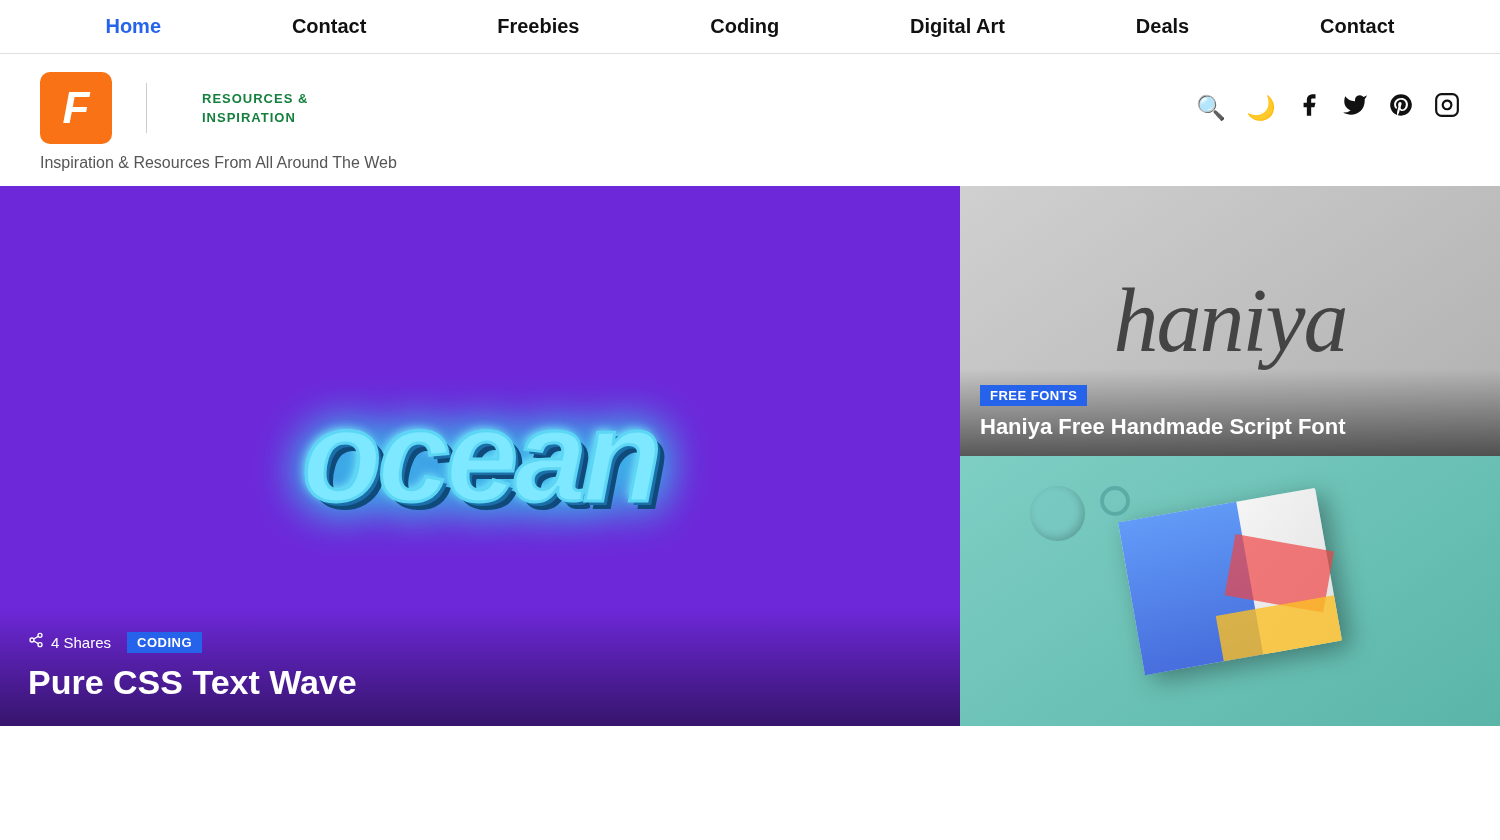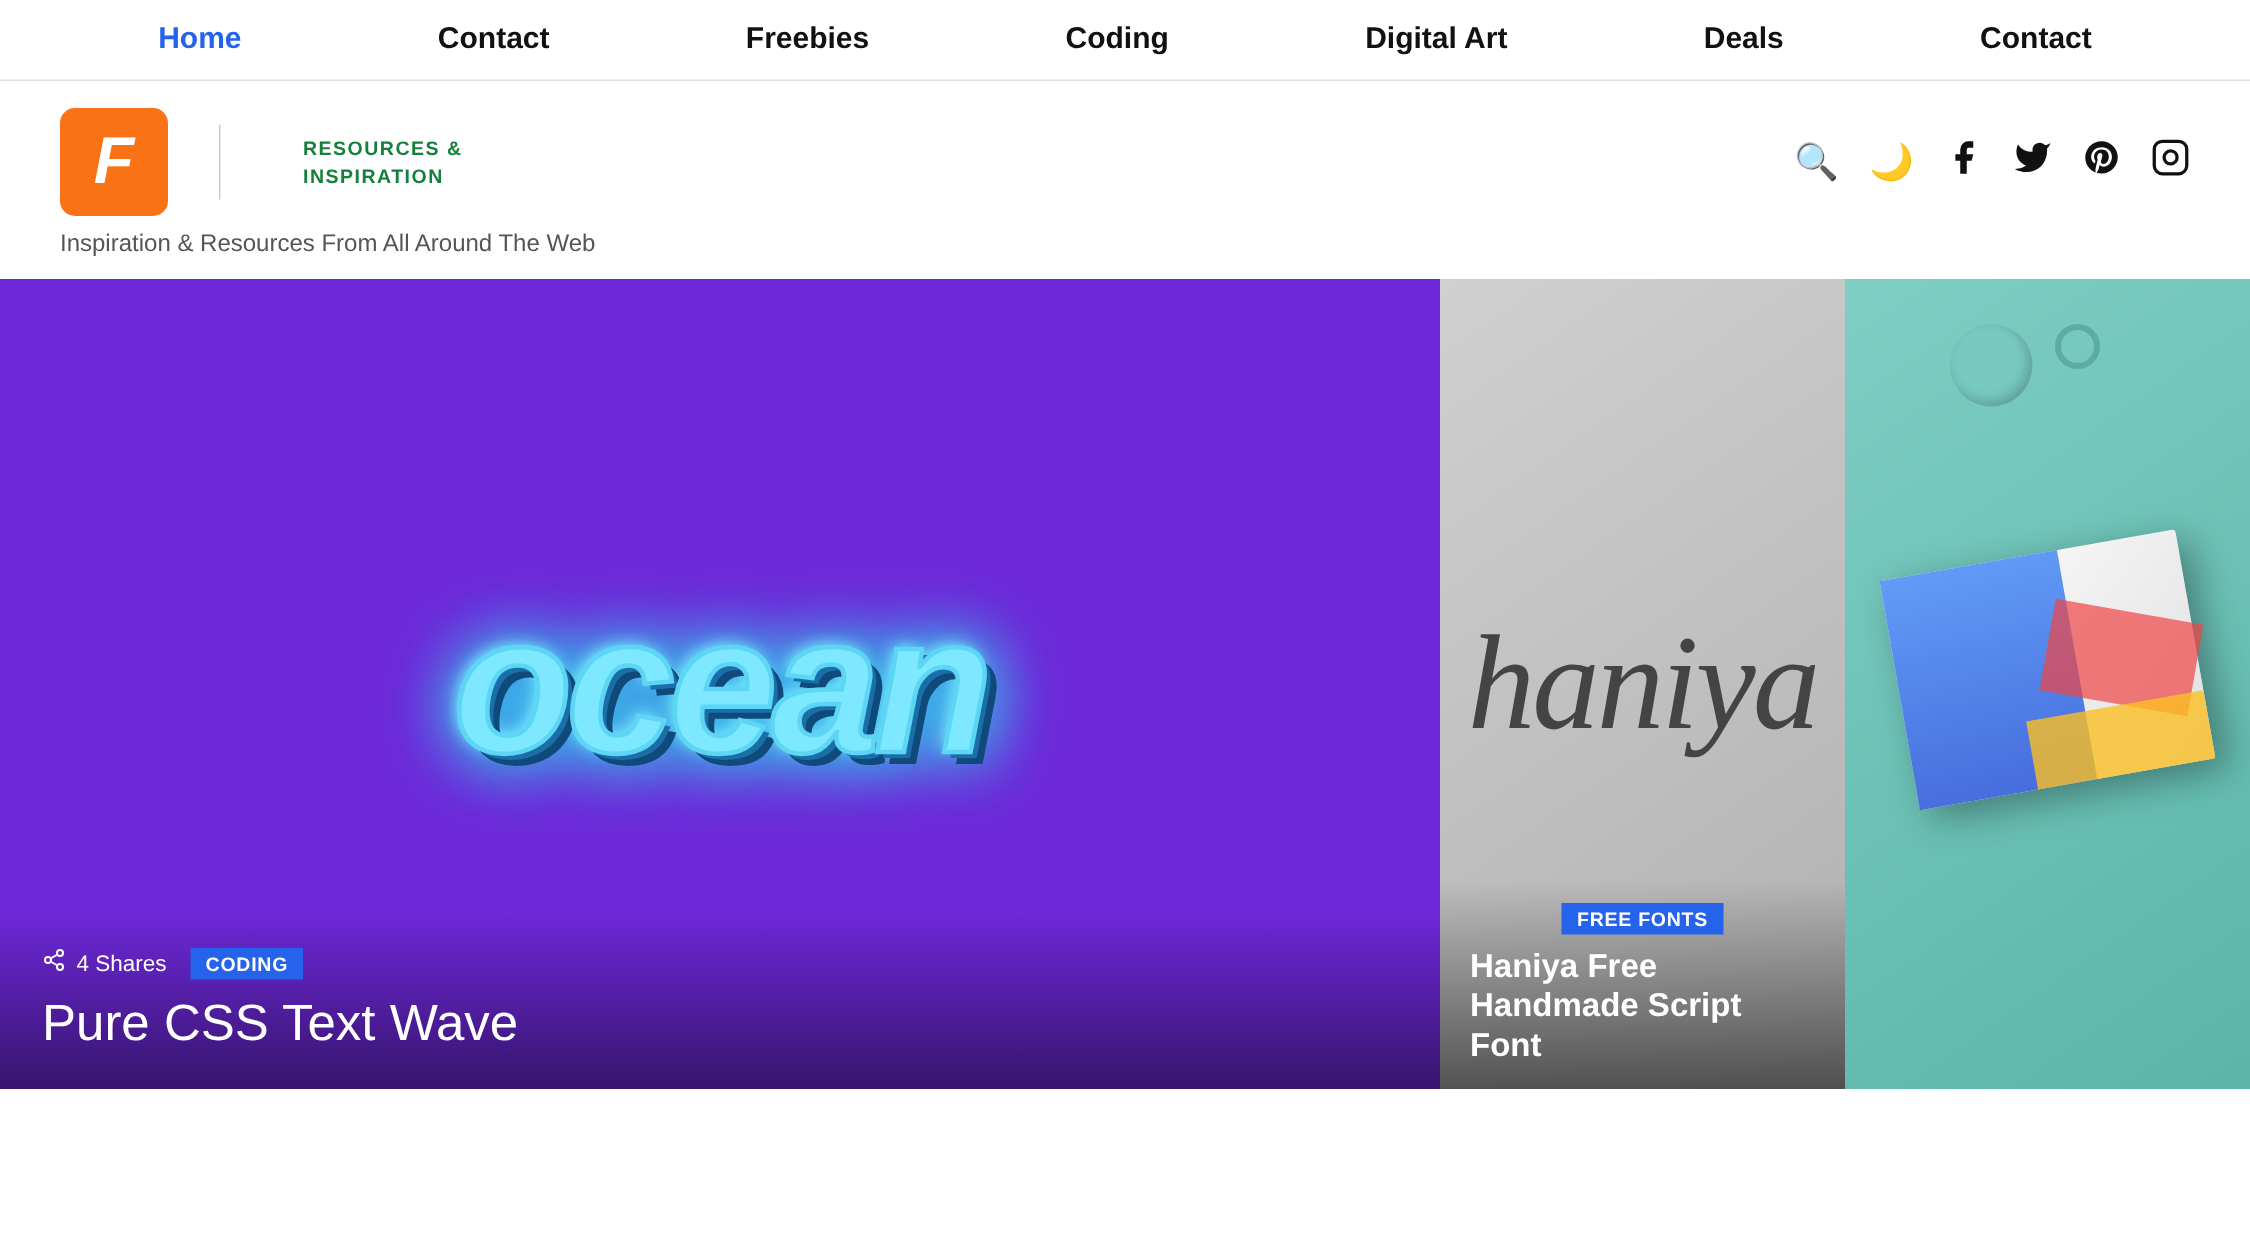--- a/index.html
+++ b/index.html
@@ -172,28 +172,28 @@
       background: #2563eb;
       color: #fff;
       font-size: 13px;
       font-weight: 800;
       padding: 3px 10px;
       letter-spacing: 0.5px;
     }
     .hero-title {
       color: #fff;
       font-size: 34px;
-      font-weight: 400;
+      font-weight: 700;
       line-height: 1.15;
     }
 
     
     .side-cards {
       display: flex;
-      flex-direction: row;
+      flex-direction: column;
     }
     .side-card {
       position: relative;
       flex: 1;
       overflow: hidden;
       cursor: pointer;
     }
     
     .side-card-fonts {
       background: linear-gradient(145deg, #d0d0d0 0%, #b0b0b0 100%);
@@ -224,21 +224,20 @@
       left: 0;
       right: 0;
       padding: 16px 20px;
       background: linear-gradient(transparent, rgba(0,0,0,0.55));
     }
     .side-card-meta {
       display: flex;
       align-items: center;
       gap: 12px;
       margin-bottom: 8px;
-      justify-content: center;
     }
     .side-card-title {
       color: #fff;
       font-size: 22px;
       font-weight: 900;
       line-height: 1.2;
     }
     .side-share-count {
       display: flex;
       align-items: center;

